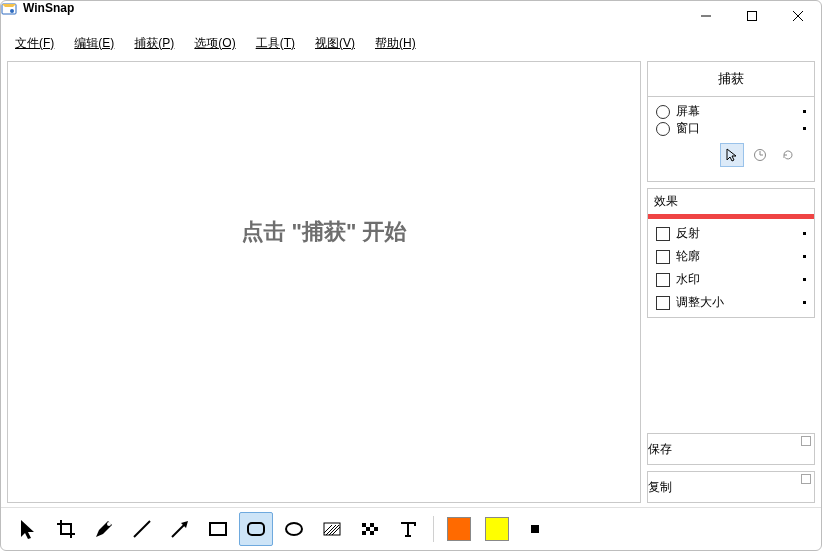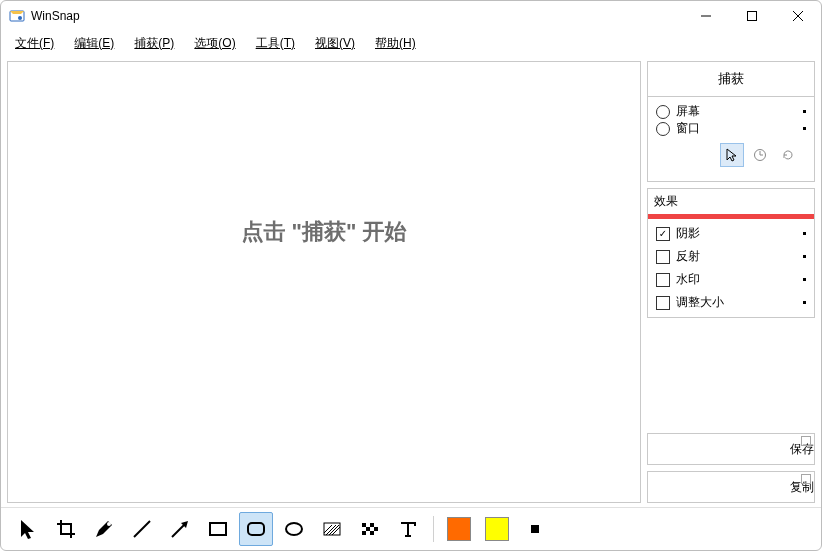--- a/index.html
+++ b/index.html
@@ -18,23 +18,23 @@
     border: 1px solid #bdbdbd;
     border-radius: 6px;
     display: flex;
     flex-direction: column;
     background: #fff;
     overflow: hidden;
   }
   
   .titlebar {
     display: flex;
-    align-items: center;
+    align-items: flex-start;
     height: 30px;
-    padding-left: 8px;
+    font-weight: bold;
   }
   .app-icon {
     width: 16px; height: 16px;
     margin-right: 6px;
   }
   .title-text {
     flex: none;
   }
   .titlebar-spacer { flex: 1; }
   .sysbtns { display: flex; }
@@ -176,21 +176,21 @@
 
   .rightpanel-spacer { flex: 1; }
   .action-buttons {
     display: flex; flex-direction: column; gap: 6px;
   }
   .action-btn {
     border: 1px solid #c9c9c9;
     height: 30px;
     display: flex;
     align-items: center;
-    justify-content: flex-end;
+    justify-content: flex-start;
     position: relative;
   }
   .action-indicator {
     position: absolute;
     top: 2px; right: 3px;
     width: 8px; height: 8px;
     border: 1px solid #a6a6a6;
   }
 
   
@@ -315,27 +315,27 @@
                 </svg>
             </div>
           </div>
         </div>
       </div>
 
       <div class="panel-group">
         <div class="effects-title">效果</div>
         <div class="effects-list">
           <div class="check-row">
-            <span class="checkbox checked"></span>
-            <span>阴影</span>
+            <span class="checkbox"></span>
+            <span>反射</span>
             <span class="dot"></span>
           </div>
           <div class="check-row">
             <span class="checkbox"></span>
-            <span>反射</span>
+            <span>轮廓</span>
             <span class="dot"></span>
           </div>
           <div class="check-row">
             <span class="checkbox"></span>
             <span>水印</span>
             <span class="dot"></span>
           </div>
           <div class="check-row">
             <span class="checkbox"></span>
             <span>调整大小</span>

